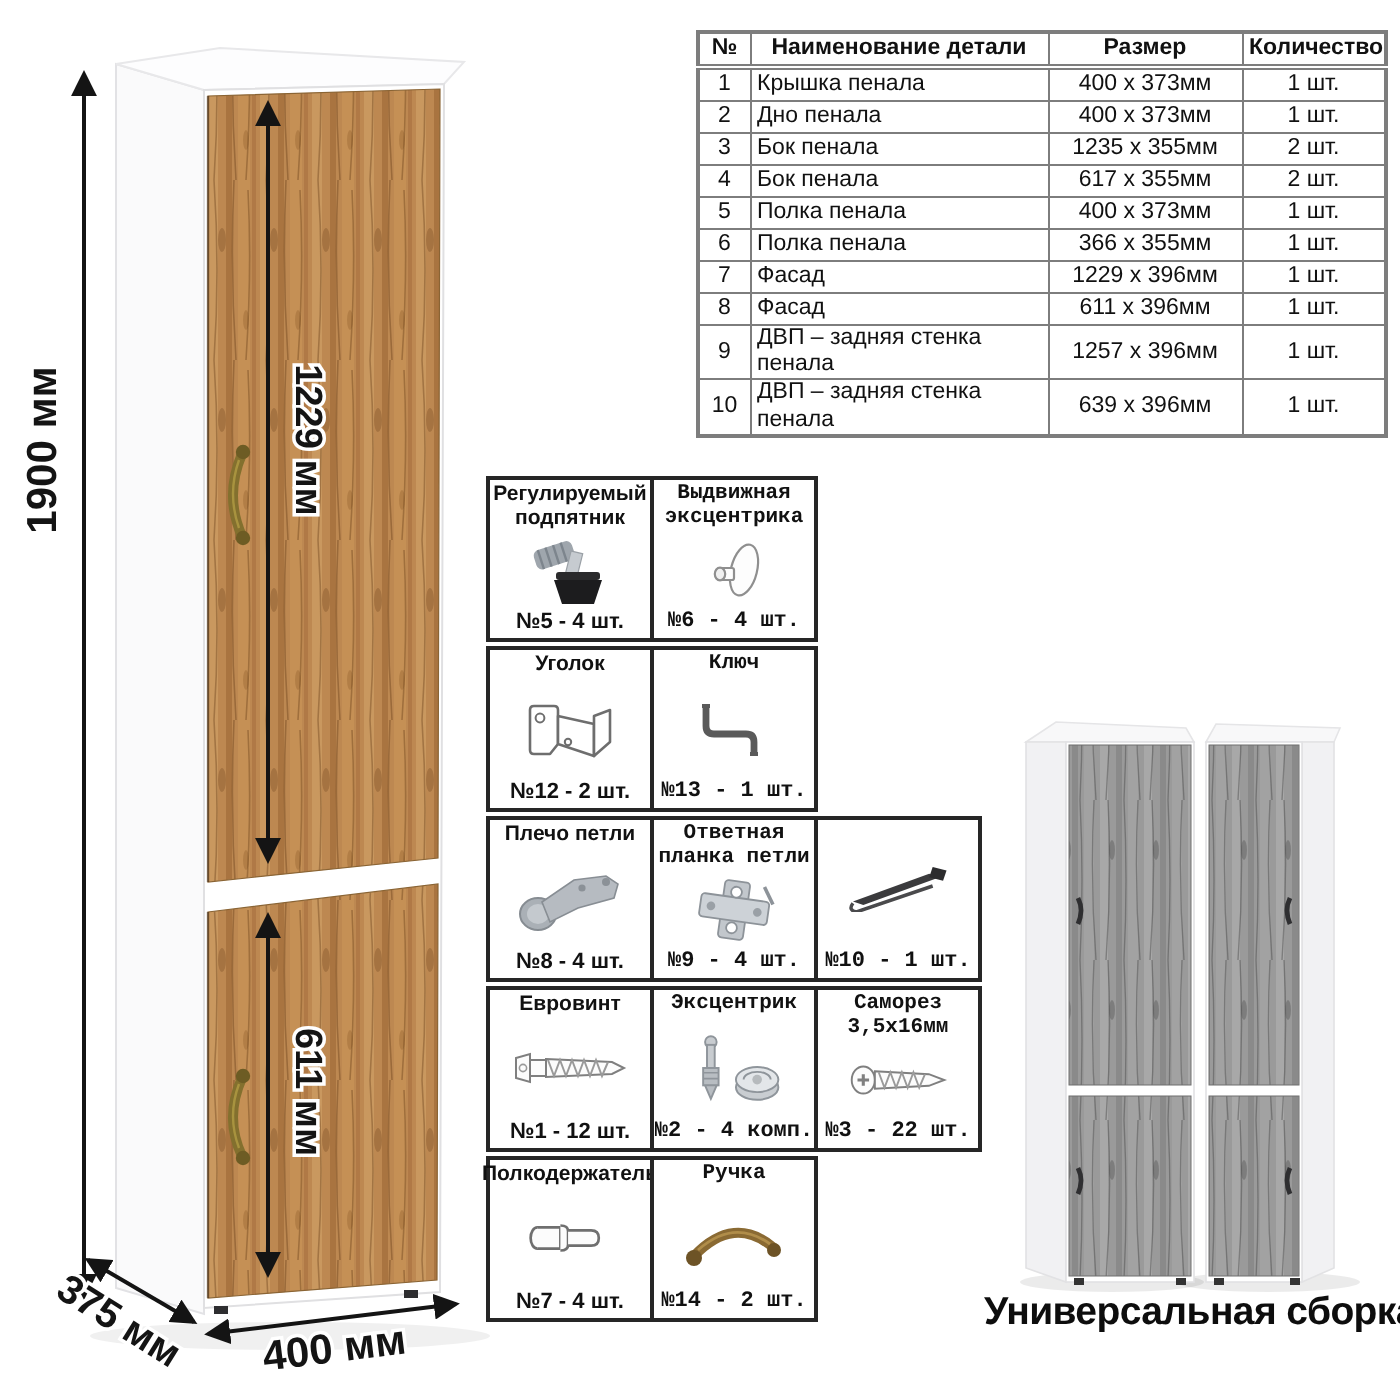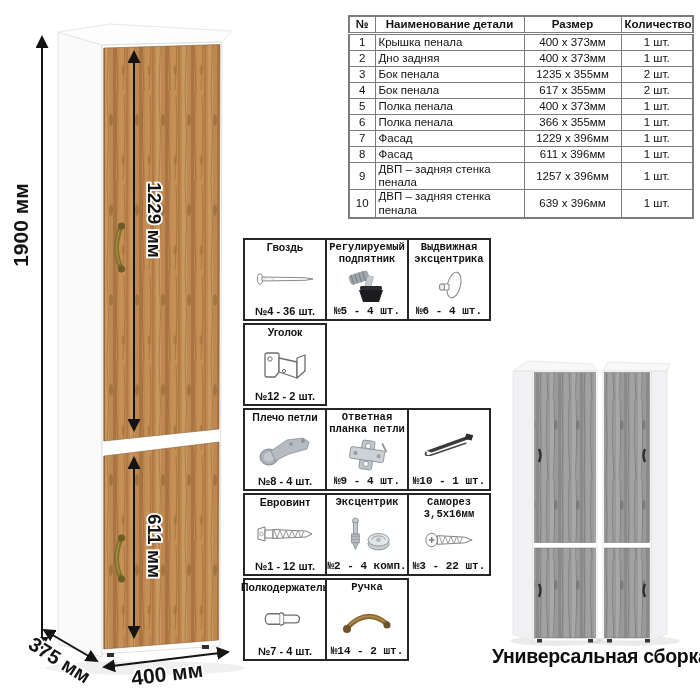--- a/index.html
+++ b/index.html
@@ -142,21 +142,21 @@
     </thead>
     <tbody>
       <tr>
           <td>1</td>
           <td class="cell-name">Крышка пенала</td>
           <td>400 x 373мм</td>
           <td>1 шт.</td>
         </tr>
       <tr>
           <td>2</td>
-          <td class="cell-name">Дно задняя</td>
+          <td class="cell-name">Дно пенала</td>
           <td>400 x 373мм</td>
           <td>1 шт.</td>
         </tr>
       <tr>
           <td>3</td>
           <td class="cell-name">Бок пенала</td>
           <td>1235 x 355мм</td>
           <td>2 шт.</td>
         </tr>
       <tr>
@@ -200,33 +200,20 @@
           <td class="cell-name">ДВП – задняя стенка пенала</td>
           <td>639 x 396мм</td>
           <td>1 шт.</td>
         </tr>
     </tbody>
   </table>
 
   <div id="hw-grid">
 
     <div class="hw-row">
-      <div class="hw-cell">
-        <div class="hw-title">Гвоздь</div>
-        <div class="hw-icon">
-          <svg width="64" height="20" viewBox="0 0 64 20">
-              <g stroke="#8a8a8a" fill="#fcfcfc">
-                <ellipse cx="7" cy="10" rx="2.6" ry="5.2"></ellipse>
-                <polygon points="9,8 52,8.7 60,10 52,11.3 9,12"></polygon>
-              </g>
-              <rect x="11" y="8.8" width="9" height="2.4" fill="none" stroke="#b5b5b5" stroke-width="0.6"></rect>
-            </svg>
-        </div>
-        <div class="hw-count">№4 - 36 шт.</div>
-      </div>
       <div class="hw-cell">
         <div class="hw-title">Регулируемый подпятник</div>
         <div class="hw-icon">
           <svg width="48" height="36" viewBox="0 0 48 36">
               <g transform="rotate(-18 18 10)">
                 <rect x="6" y="5" width="20" height="10" rx="3" fill="#9fa6ad"></rect>
                 <path d="M9,5 v10 M13,5 v10 M17,5 v10 M21,5 v10" stroke="#7d858d" stroke-width="1.2"></path>
               </g>
               <rect x="23" y="9" width="6" height="13" fill="#c6cbd0" stroke="#9aa0a6" stroke-width="0.6" transform="rotate(14 26 15)"></rect>
               <rect x="17" y="19" width="22" height="4" rx="1.5" fill="#2a2a2c"></rect>
@@ -258,20 +245,30 @@
               <g fill="#fff" stroke="#6e6e6e" stroke-width="1.3" stroke-linejoin="round">
                 <path d="M7,7 q-2,0 -2,2 v20 q0,2 2,2 h8 l4,-5 V9 q0,-2 -2,-2 z"></path>
                 <path d="M19,26 l18,6 V16 l-18,-4 z"></path>
                 <path d="M37,12 l8,-3 v16 l-8,7 z"></path>
               </g>
               <circle cx="10" cy="13" r="2.2" fill="#fff" stroke="#6e6e6e"></circle>
               <circle cx="24" cy="25" r="1.6" fill="#fff" stroke="#6e6e6e"></circle>
             </svg>
         </div>
         <div class="hw-count">№12 - 2 шт.</div>
+      </div>
+      <div class="hw-cell">
+        <div class="hw-title">Ключ</div>
+        <div class="hw-icon">
+          <svg width="48" height="32" viewBox="0 0 48 32">
+              <path d="M10,6 v9 q0,4 4,4 h16 q4,0 4,4 v5" fill="none" stroke="#5a5a5a" stroke-width="3.4" stroke-linecap="round"></path>
+              <path d="M8,5 h4 M32,29 h4" stroke="#5a5a5a" stroke-width="2"></path>
+            </svg>
+        </div>
+        <div class="hw-count">№13 - 1 шт.</div>
       </div>
     </div>
 
     <div class="hw-row">
       <div class="hw-cell">
         <div class="hw-title">Плечо петли</div>
         <div class="hw-icon">
           <svg width="56" height="36" viewBox="0 0 56 36">
               <ellipse cx="12" cy="26" rx="9" ry="8" fill="#aab0b6" stroke="#868c92"></ellipse>
               <ellipse cx="12" cy="26" rx="5.5" ry="5" fill="#c4c9ce"></ellipse>

